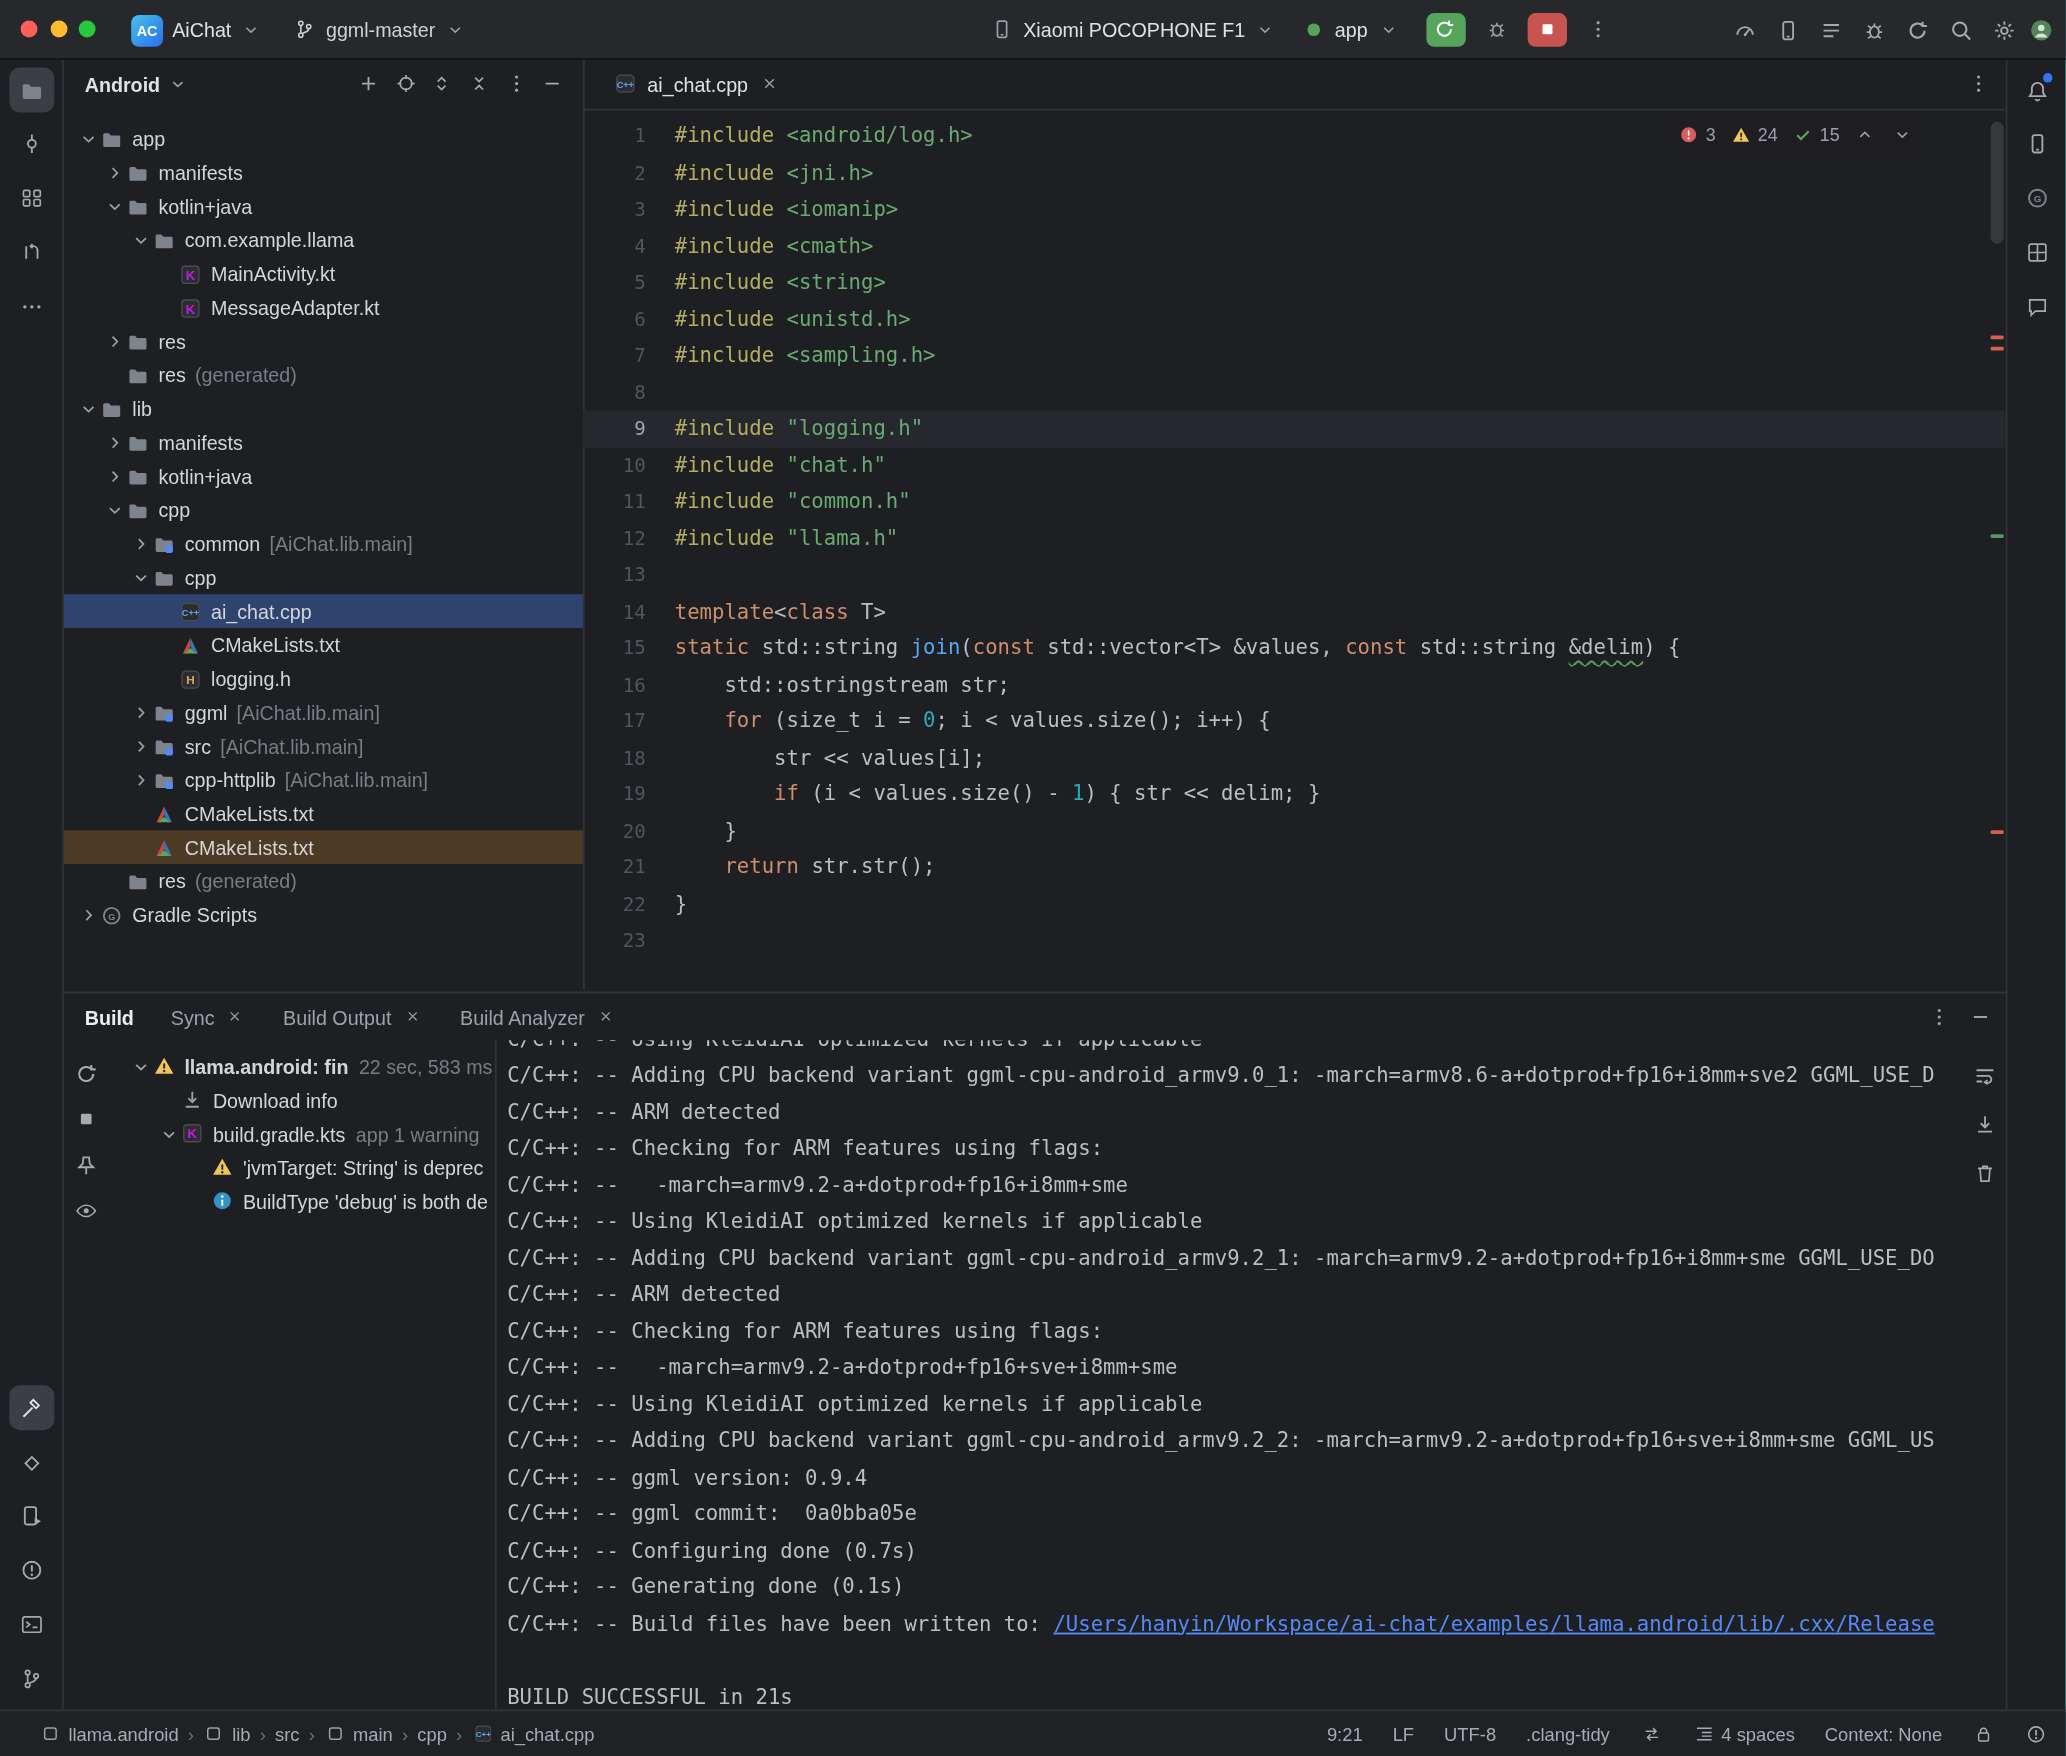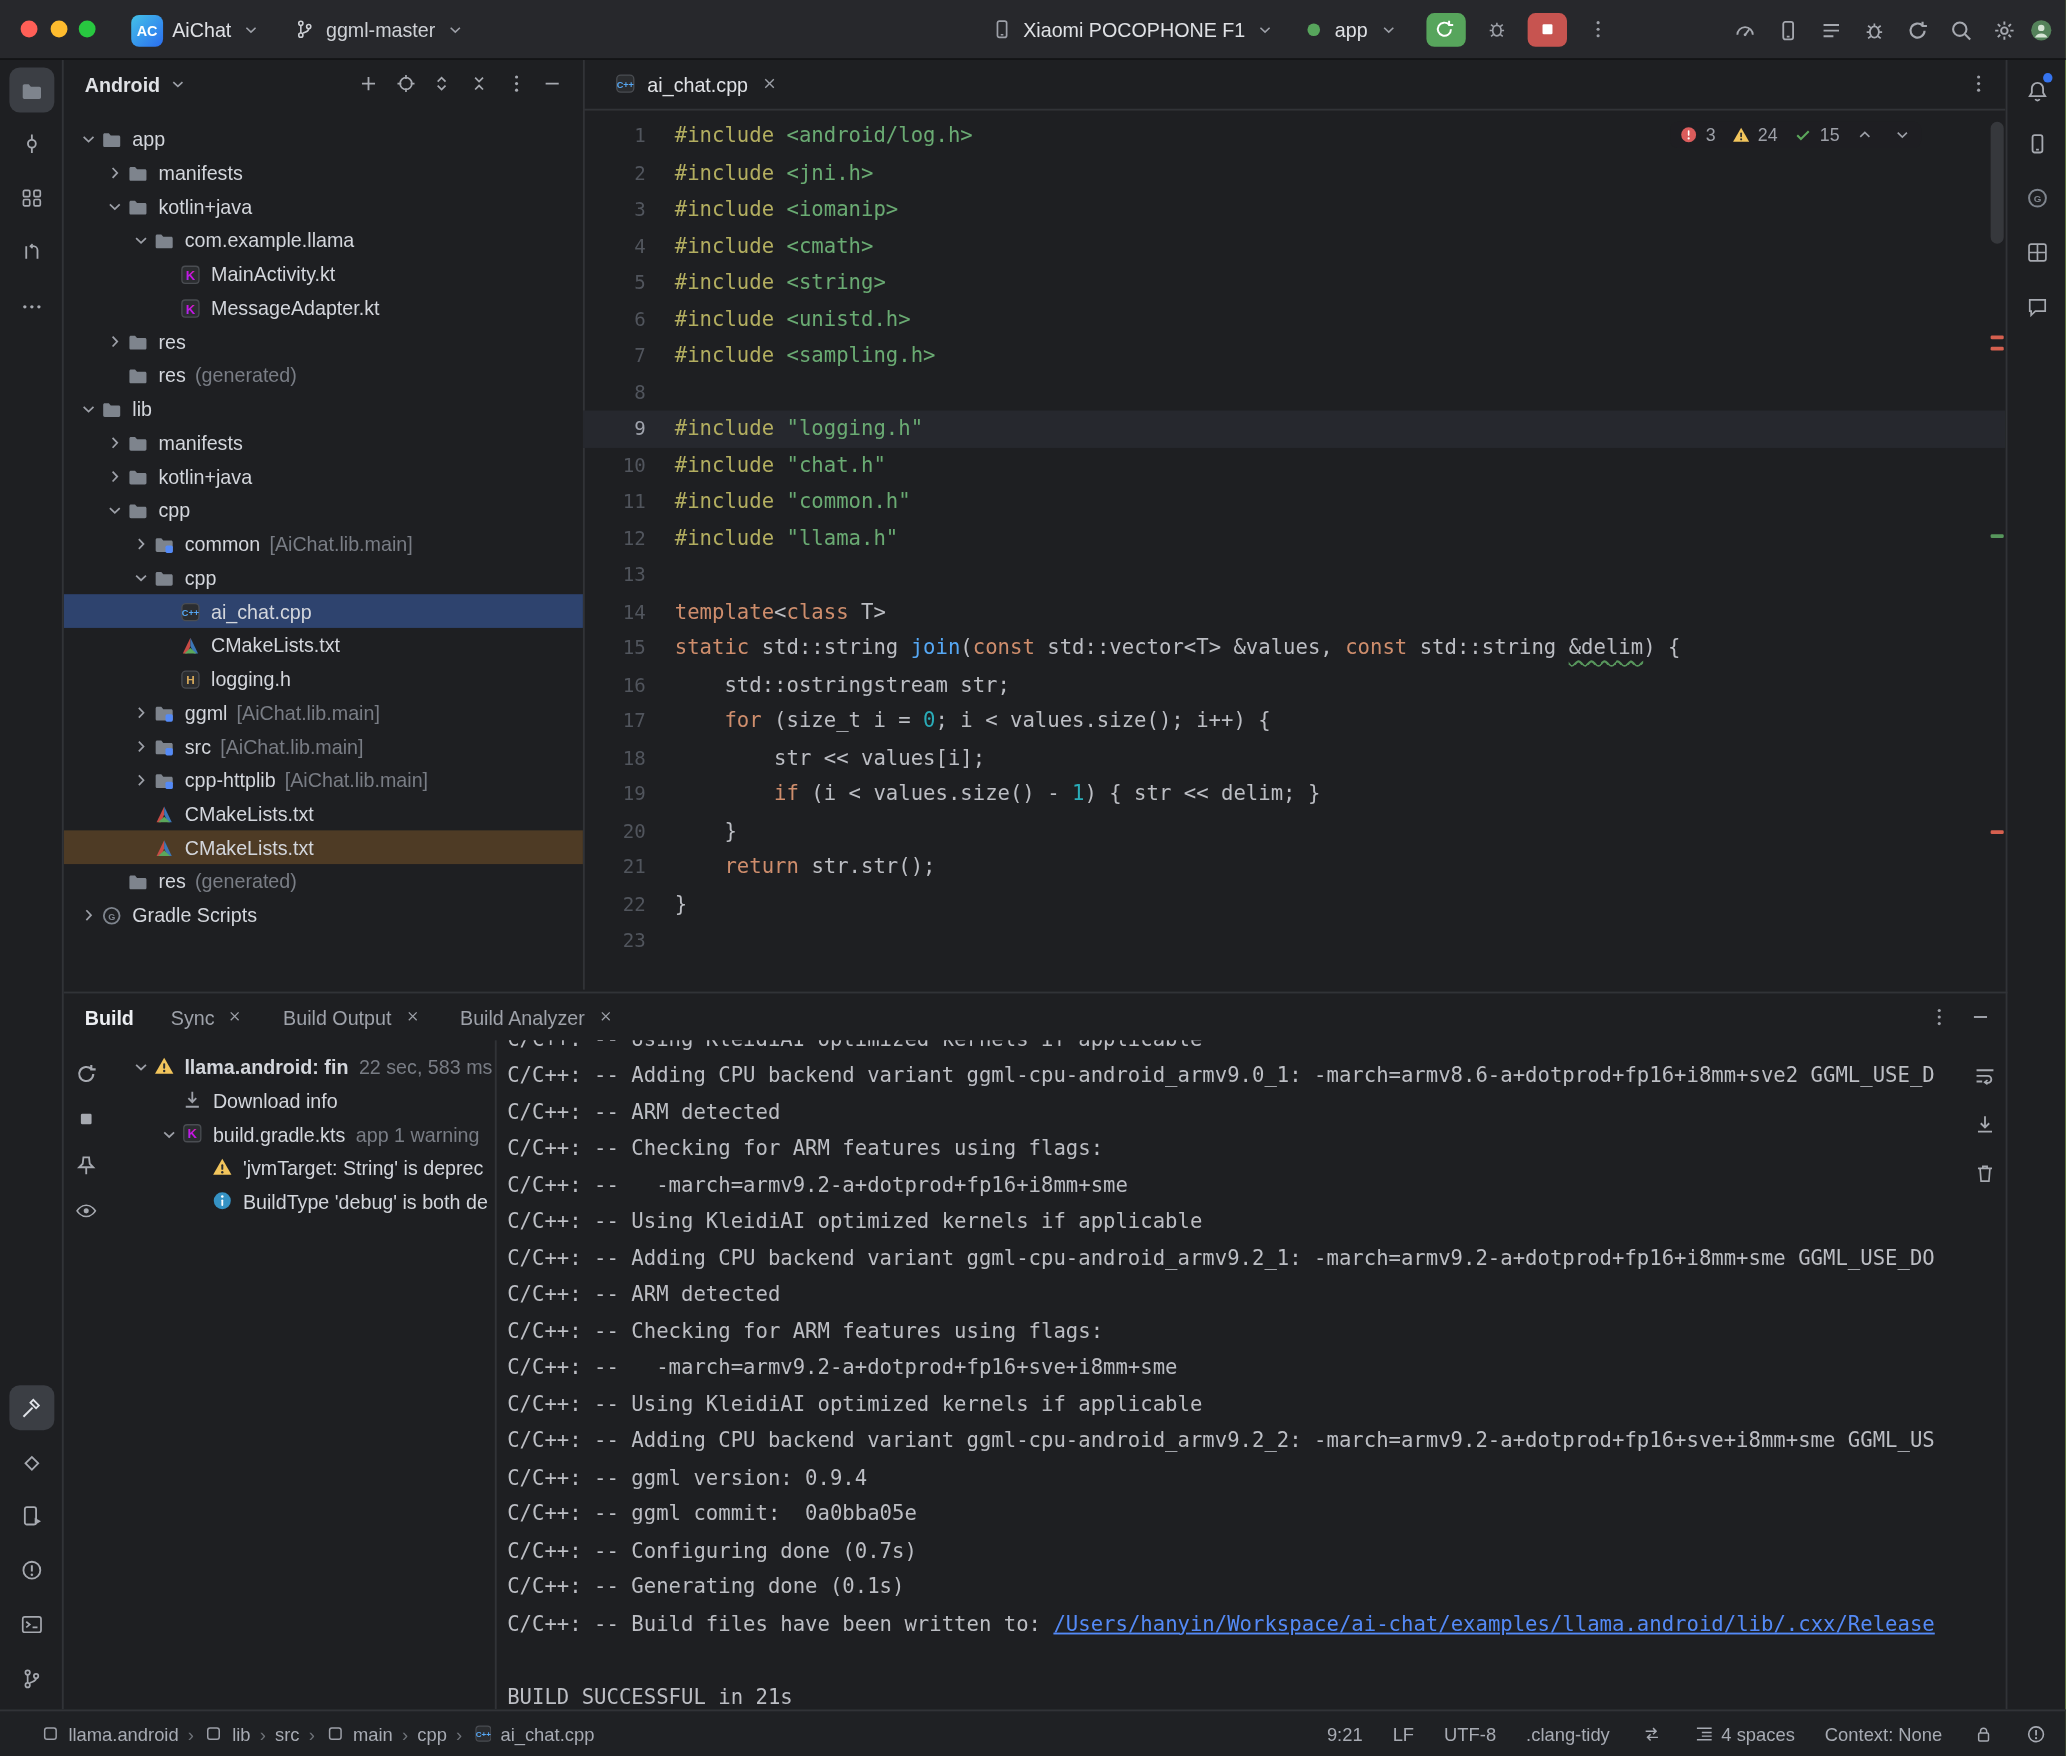--- a/index.html
+++ b/index.html
@@ -1,17 +1,17 @@
 <!DOCTYPE html>
 <html style="font-size:11.2px"><head>
 <meta charset="utf-8">
 <style>
   *{box-sizing:border-box;margin:0;padding:0}
   html,body{background:#1e1f22;overflow:hidden}
-  #stage{position:relative;width:2066px;height:1757px;background:#bef264;overflow:hidden}
+  #stage{position:relative;width:2066px;height:1757px;background:#5eead4;overflow:hidden}
   #app{position:absolute;left:0;top:0;width:1102px;height:937px;transform:scale(1.8744);transform-origin:0 0;
        background:#1e1f22;color:#dfe1e5;font-family:"Liberation Sans",sans-serif;font-size:10.5px}
   .ico{display:inline-flex;align-items:center;justify-content:center;width:12px;height:12px;flex:none}
   .ico svg{width:11.2px;height:11.2px;display:block}
   .s14 svg{width:9.8px;height:9.8px}
   .s16 svg{width:11.2px;height:11.2px}
 
   
   .titlebar{position:absolute;left:0;top:0;width:100%;height:32px;background:#27282c;border-bottom:0.7px solid #141517}
   .tlg{position:absolute;left:11.2px;top:11.2px;display:flex;gap:6.3px}

